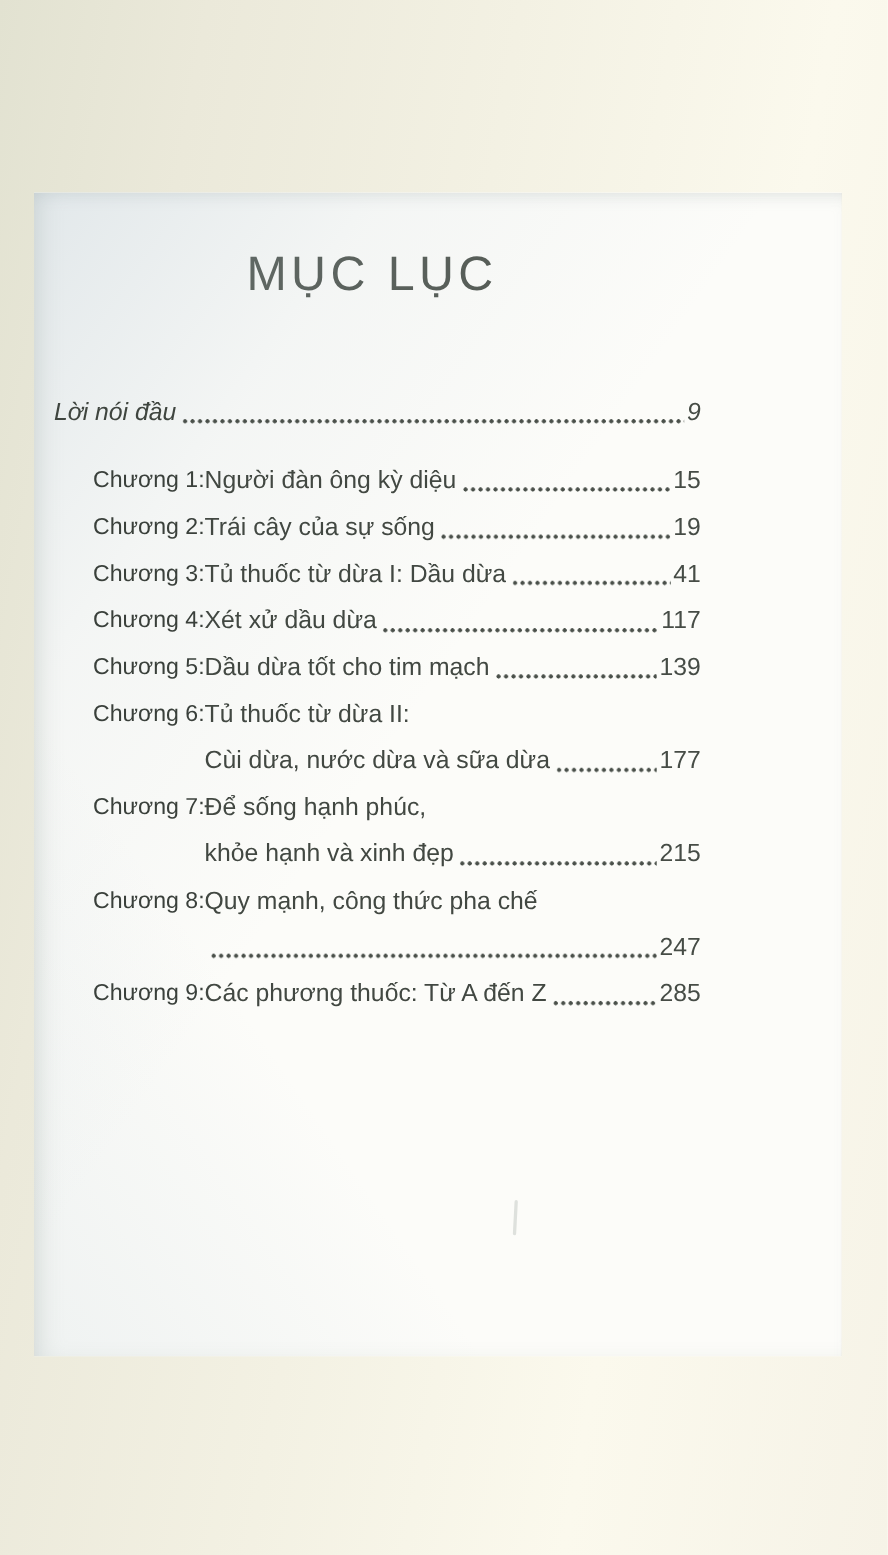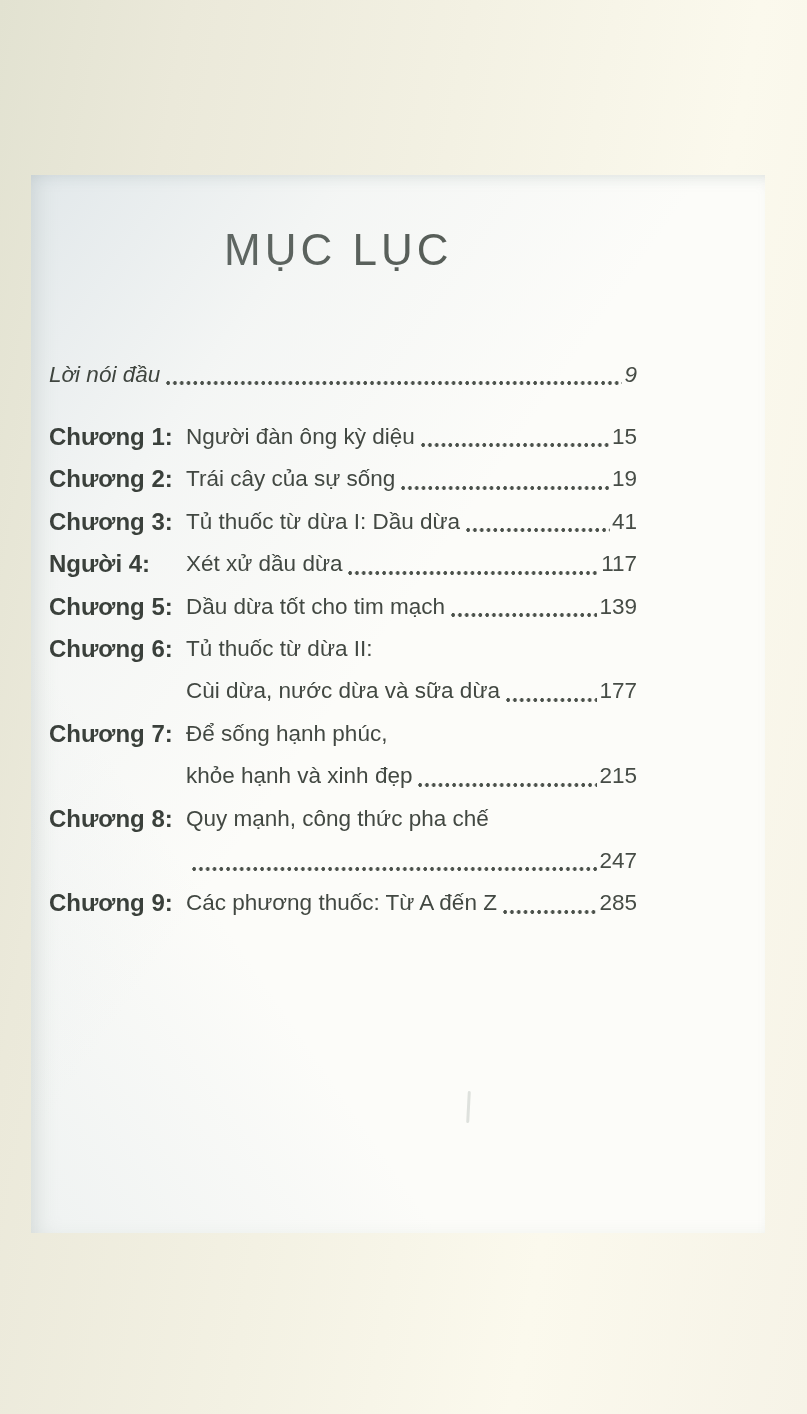--- a/index.html
+++ b/index.html
@@ -23,22 +23,23 @@
   }
   .title {
     margin:50px 0 0 193px;
     font-size:44px; line-height:1.15; letter-spacing:4px;
     font-weight:400; color:#4f554e;
   }
   .toc { margin:78px 0 0 18px; padding-right:128px; position:relative; }
   .row { display:flex; }
   .label {
     flex:0 0 137px; width:137px;
-    font-weight:700; font-size:24px; line-height:42.4px; color:#3a403b;
+    font-weight:400; font-size:21px; line-height:42.4px; color:#3a403b;
     white-space:nowrap;
+    text-align:right;
   }
   .body { flex:1 1 auto; min-width:0; }
   .line {
     display:flex; align-items:flex-start;
     font-size:22.5px; line-height:42.4px; color:#424842;
     white-space:nowrap;
   }
   .txt { flex:0 0 auto; }
   .num { flex:0 0 auto; text-align:right; color:#464c46; }
   .dots {
@@ -103,21 +104,21 @@
         <div class="body">
           <div class="line">
             <span class="txt">Tủ thuốc từ dừa I: Dầu dừa</span>
             <span class="dots"></span>
             <span class="num">41</span>
           </div>
         </div>
       </div>
 
       <div class="row">
-        <div class="label">Người 4:</div>
+        <div class="label">Chương 4:</div>
         <div class="body">
           <div class="line">
             <span class="txt">Xét xử dầu dừa</span>
             <span class="dots"></span>
             <span class="num">117</span>
           </div>
         </div>
       </div>
 
       <div class="row">

